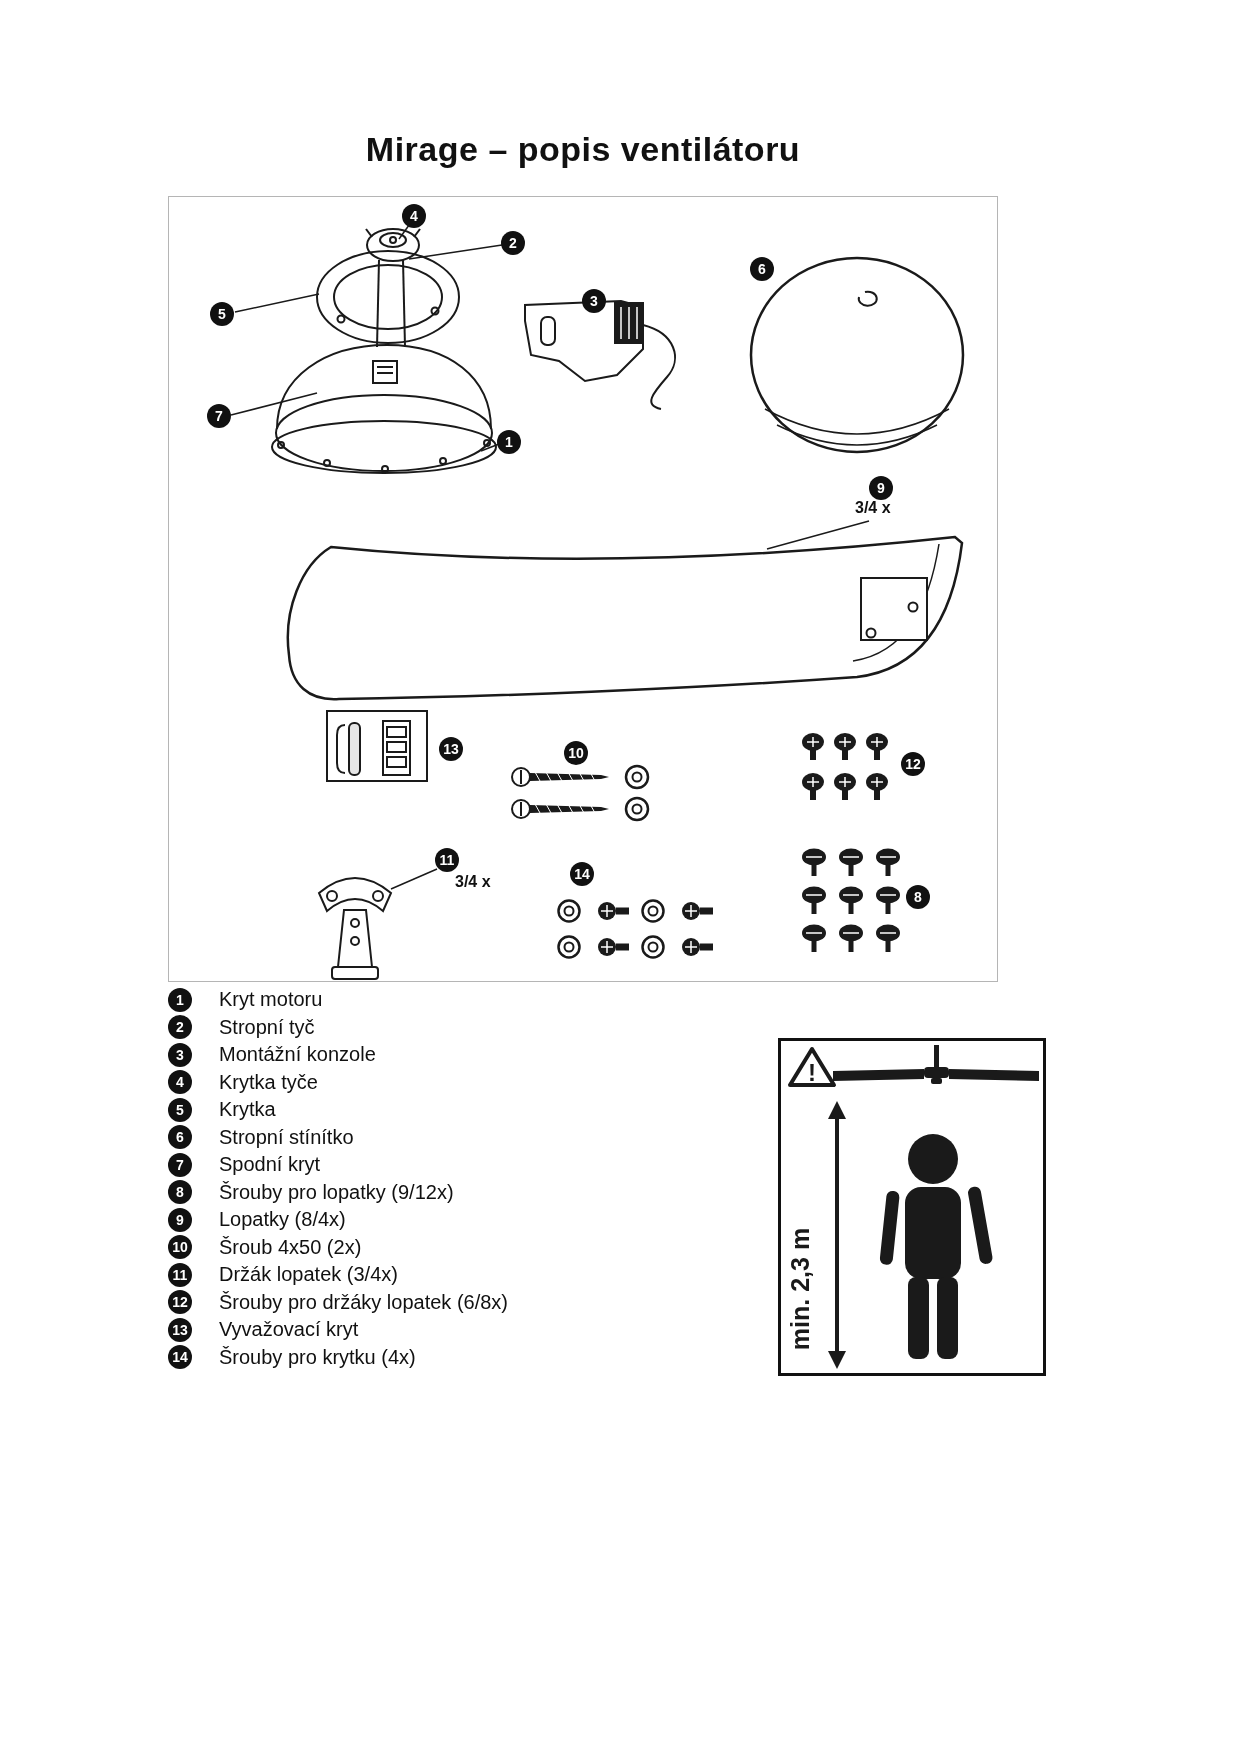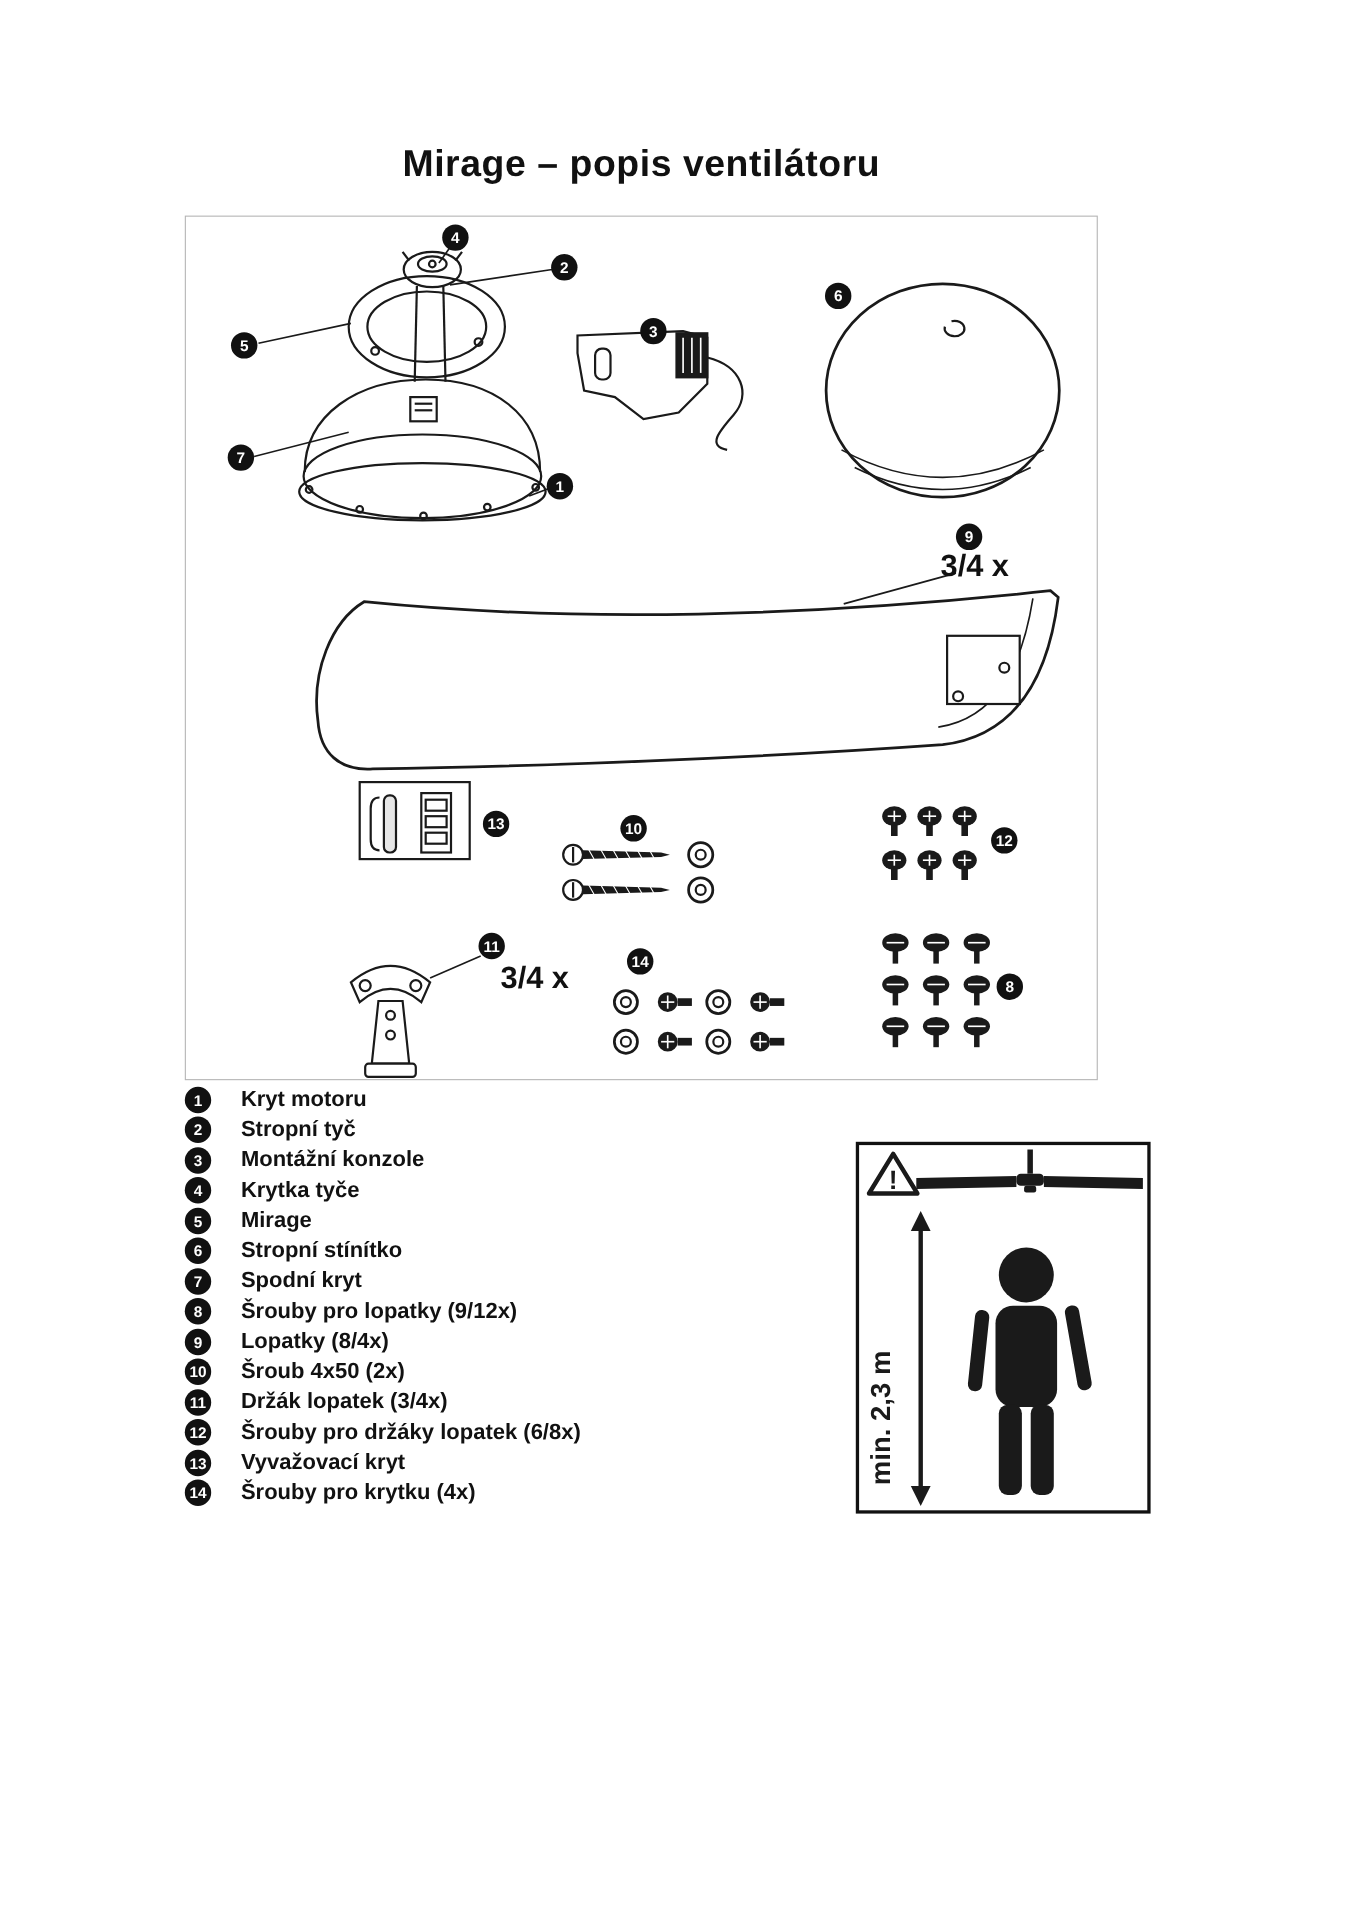--- a/index.html
+++ b/index.html
@@ -6,26 +6,26 @@
   html,body { background:#fff; }
   body { font-family:"Liberation Sans", sans-serif; color:#111; }
   .page { position:relative; width:1240px; height:1442px; background:#fff; overflow:hidden;margin-left:28px; }
   .title { position:absolute; left:140px; top:130px; width:830px; text-align:center;
            font-size:34px; font-weight:bold; letter-spacing:0.5px; }
   .diagram { position:absolute; left:140px; top:196px; width:830px; height:786px;
              border:1px solid #b5b5b5; background:#fff; }
   .diagram > svg { position:absolute; left:0; top:0; }
   .co { position:absolute; width:24px; height:24px; border-radius:50%; background:#111; color:#fff;
         font-size:14px; font-weight:bold; display:flex; align-items:center; justify-content:center; }
-  .qty { position:absolute; font-size:28px; font-weight:bold; }
+  .qty { position:absolute; font-size:16px; font-weight:bold; }
   .parts { position:absolute; left:140px; top:986px; width:560px; }
   .part-row { display:flex; align-items:center; height:27.5px; }
   .part-num { flex:0 0 24px; width:24px; height:24px; border-radius:50%; background:#111; color:#fff;
               font-size:14px; font-weight:bold; display:flex; align-items:center; justify-content:center; }
-  .part-label { margin-left:27px; font-size:20px; font-weight:bold; white-space:nowrap; }
+  .part-label { margin-left:27px; font-size:20px; font-weight:normal; white-space:nowrap; }
   .switch-box { position:absolute; left:535px; top:1047px; width:190px; height:188px; border:3px solid #111; background:#fff; }
   .height-box { position:absolute; left:750px; top:1038px; width:268px; height:338px; border:3px solid #111; background:#fff; }
   .pagenum { position:absolute; left:958px; top:1474px; font-size:19px; }
 </style>
 </head>
 <body>
 
 <div class="page">
 
   <div class="title">Mirage – popis ventilátoru</div>
@@ -250,21 +250,21 @@
     <div class="part-row">
         <span class="part-num">3</span>
         <span class="part-label">Montážní konzole</span>
       </div>
     <div class="part-row">
         <span class="part-num">4</span>
         <span class="part-label">Krytka tyče</span>
       </div>
     <div class="part-row">
         <span class="part-num">5</span>
-        <span class="part-label">Mirage</span>
+        <span class="part-label">Krytka</span>
       </div>
     <div class="part-row">
         <span class="part-num">6</span>
         <span class="part-label">Stropní stínítko</span>
       </div>
     <div class="part-row">
         <span class="part-num">7</span>
         <span class="part-label">Spodní kryt</span>
       </div>
     <div class="part-row">

